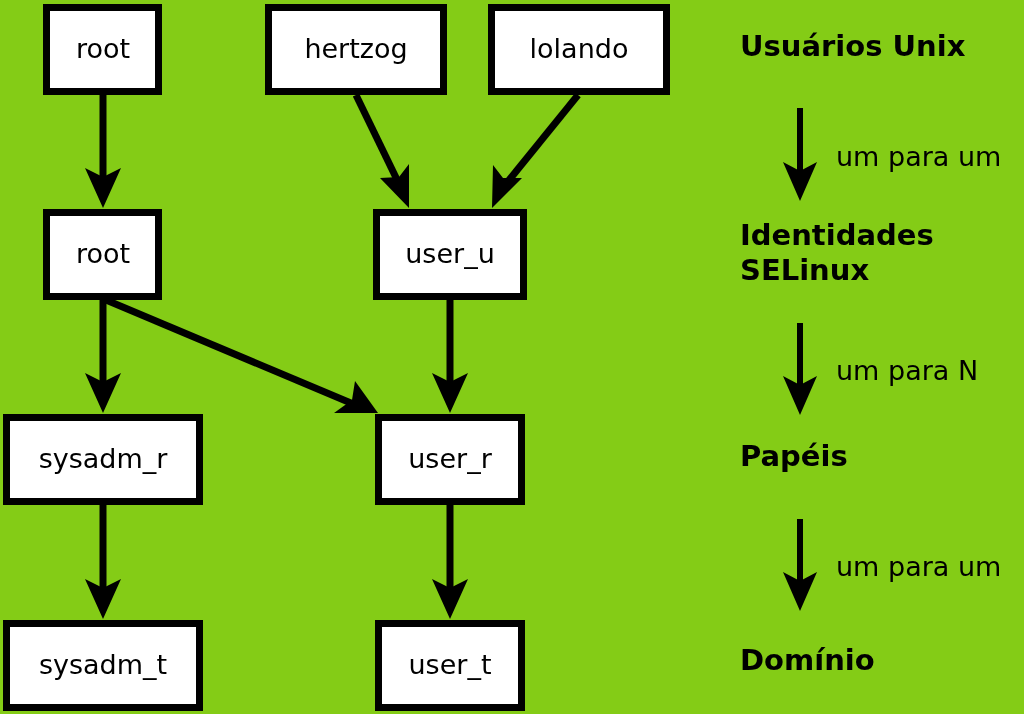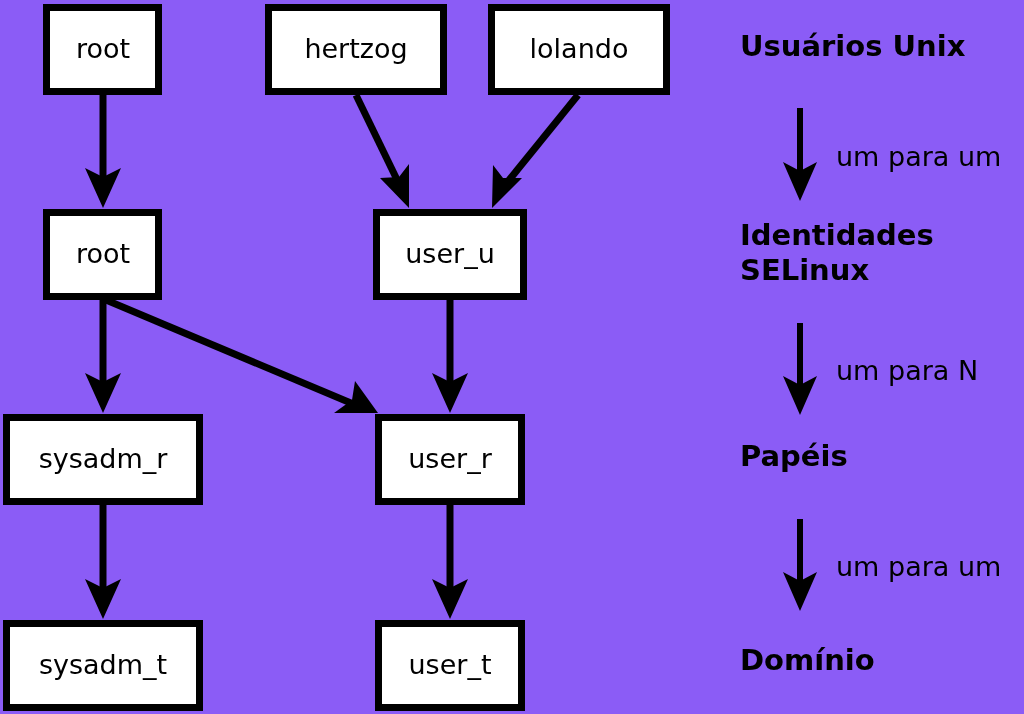--- a/index.html
+++ b/index.html
@@ -5,21 +5,21 @@
 <style>
   html, body {
     margin: 0;
     padding: 0;
     background: #ffffff;
   }
   #diagram-root {
     position: relative;
     width: 1024px;
     height: 714px;
-    background: #8b5cf6;
+    background: #84cc16;
     overflow: hidden;
     font-family: "DejaVu Sans", "Liberation Sans", sans-serif;
   }
   svg#diagram-canvas {
     position: absolute;
     top: 0;
     left: 0;
     width: 1024px;
     height: 714px;
     display: block;

